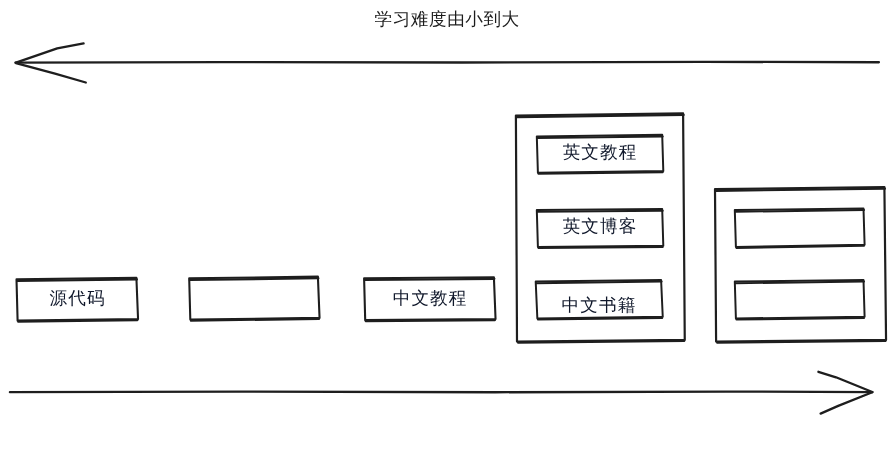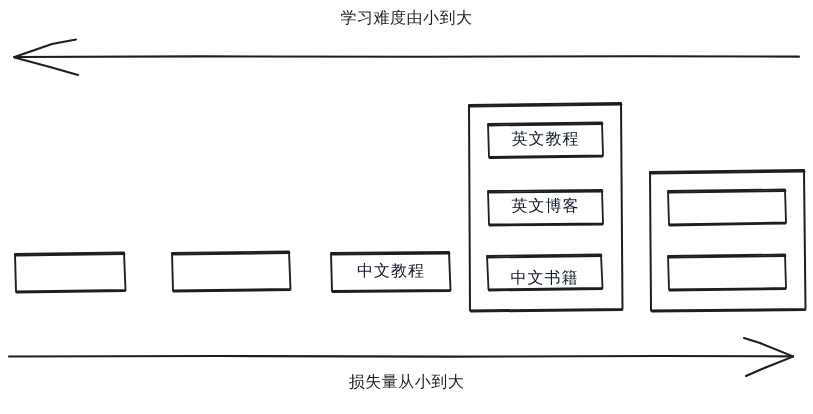--- a/index.html
+++ b/index.html
@@ -59,21 +59,20 @@
     z-index: 3;
   }
 </style>
 </head>
 <body>
 
 <div id="canvas">
 
   <div class="axis-label" id="top-label">学习难度由小到大</div>
 
-  <div class="axis-label" id="bottom-label">损失量从小到大</div>
 
   <svg class="sketch" viewBox="0 0 813 414" xmlns="http://www.w3.org/2000/svg">
 
     <g fill="none" stroke="#1e1e1e" stroke-width="2.1" stroke-linecap="round" stroke-linejoin="round">
       <path d="M14,57 L200,56.4 L420,56.8 L640,56.2 L799,56.6"></path>
       <path d="M14.5,57 L52,44 L76,39.5"></path>
       <path d="M14.5,57.4 L50,67 L78,75"></path>
     </g>
 
     <g fill="none" stroke="#1e1e1e" stroke-width="2.1" stroke-linecap="round" stroke-linejoin="round">
@@ -126,20 +125,21 @@
       <path d="M668,191 L785,189.5 L786,222.5 L669,224.5 Z"></path>
       <path d="M668.5,192.5 L785.5,191 M669.5,225.5 L785.5,223.5"></path>
     </g>
 
     <g fill="#ffffff" stroke="#1e1e1e" stroke-width="1.8" stroke-linecap="round" stroke-linejoin="round">
       <path d="M668,256 L785,254.5 L786,288 L669,289.5 Z"></path>
       <path d="M668.5,257.5 L785.5,256 M669.5,290.5 L785.5,289"></path>
     </g>
   </svg>
 
+  <div class="node" style="left:15px; top:252px; width:111px; height:39px;">源代码</div>
 
 
   <div class="node" style="left:331px; top:252px; width:120px; height:39px;">中文教程</div>
 
   <div class="node" style="left:488px; top:123px; width:115px; height:33px;">英文教程</div>
 
   <div class="node" style="left:488px; top:190px; width:115px; height:32px;">英文博客</div>
 
   <div class="node" style="left:487px; top:255px; width:115px; height:46px;">中文书籍</div>
 

